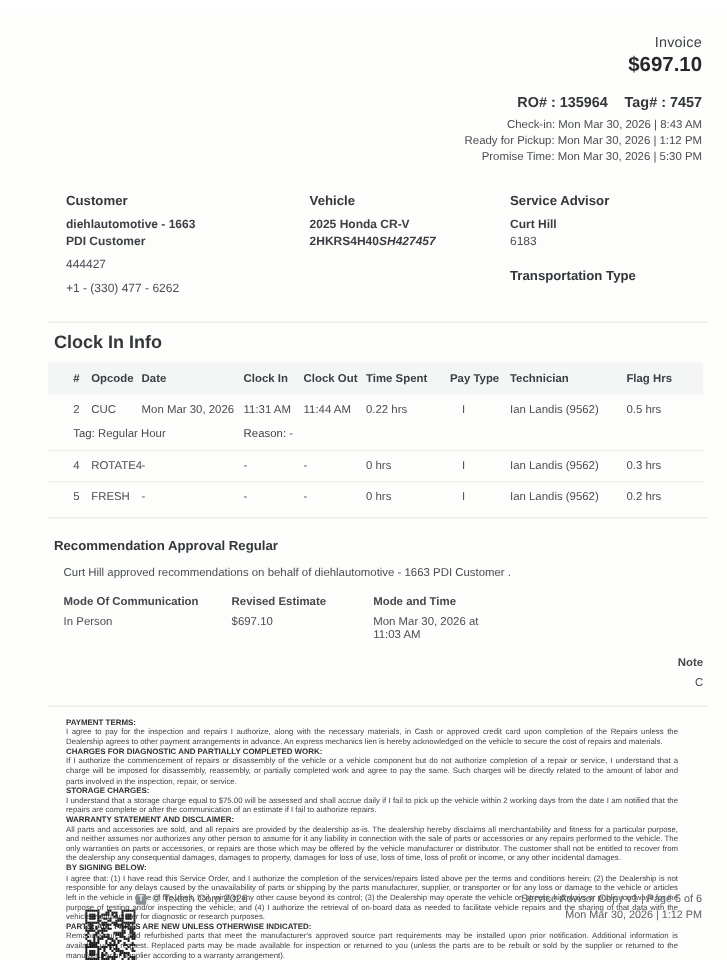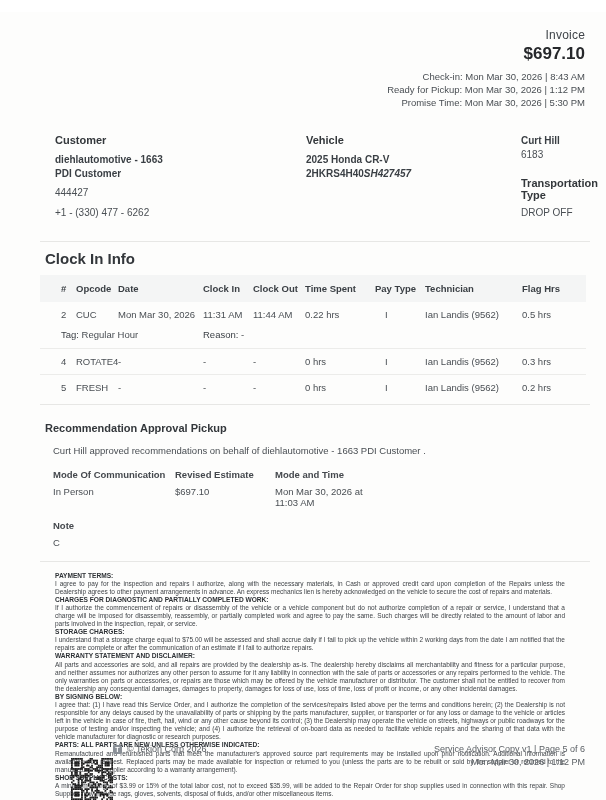--- a/index.html
+++ b/index.html
@@ -11,21 +11,21 @@
   }
   
   .doc-header { padding:16px 21px 0 0; text-align:right; }
   .doc-type { font-size:12px; color:#3f4449; letter-spacing:.2px; }
   .doc-total { font-size:17px; font-weight:bold; color:#26282b; margin-top:2px; }
   .ro-line { margin-top:14px; font-size:12px; font-weight:bold; color:#33373b; }
   .ro-line span + span { margin-left:14px; }
   .meta-line { font-size:9.5px; color:#494e53; line-height:13px; }
   .meta-block { margin-top:6px; }
   
-  .info-grid { display:grid; grid-template-columns:203px 167px auto; padding-left:55px; margin-top:25px;gap:48px; }
+  .info-grid { display:grid; grid-template-columns:203px 167px auto; padding-left:55px; margin-top:25px; }
   .sec-title { font-size:11px; font-weight:bold; color:#33373b; margin-bottom:7px; }
   .val { font-size:10px; color:#494e53; line-height:13.5px; }
   .val.strong { font-weight:bold; color:#3a3f44; }
   .gap-s { margin-top:6px; }
   .gap-m { margin-top:16px; }
   .vin-italic { font-style:italic; }
   .divider { height:1px; background:#e7e7e5; margin:0 16px 0 40px; }
   .div1 { margin-top:21px; }
   
   .clock-section { padding:8px 20px 0 40px; }
@@ -35,44 +35,47 @@
   .trow > div { padding-right:6px; }
   .thead { background:#f4f5f5; font-weight:bold; color:#3a3f44; padding-top:8px; padding-bottom:8px; }
   .tagrow { display:grid; grid-template-columns:142px auto; padding:2px 0 8px 21px; font-size:9.5px; }
   .tagrow b, .lbl-b { font-weight:normal; color:#3a3f44; }
   .sep { border-top:1px solid #ececea; }
   .paytype-cell { padding-left:10px; }
   
   .rec-section { padding:17px 20px 0 40px; }
   .rec-title { font-size:11px; font-weight:bold; color:#33373b; padding-left:5px; }
   .rec-summary { font-size:9.5px; color:#494e53; margin-top:11px; padding-left:13px; }
-  .rec-grid { display:grid; grid-template-columns:122px 100px 95px auto; padding-left:13px; margin-top:13px; }
+  .rec-grid { display:grid; grid-template-columns:122px 100px 95px auto; padding-left:13px; margin-top:13px;gap:18px; }
   .rec-label { font-size:9.5px; color:#44484d; font-weight:bold; }
   .rec-value { font-size:9.5px; color:#494e53; margin-top:6px; }
-  .note-block { padding-left:13px; margin-top:12px; }
+  .note-block { padding-left:13px; margin-top:12px;text-align:right; }
   
   .terms { margin:10px 41px 0 55px; font-size:6.5px; line-height:8.1px; color:#3f4347; text-align:justify; }
   .terms h4 { font-size:6.6px; line-height:8.1px; font-weight:bold; color:#2e3236; }
   
   .footer-left { position:absolute; left:71px; top:732px; }
   .tekion-row { display:flex; align-items:center; margin-left:42px; }
   .tekion-logo { width:9px; height:9px; background:#8a9097; border-radius:2px; color:#fff; font-size:7px; font-weight:bold;
     display:flex; align-items:center; justify-content:center; margin-right:5px; }
   .copyright { font-size:9px; color:#5b6065; }
   .qr { margin-top:4px; width:42px; height:42px; }
   .footer-right { position:absolute; right:21px; top:731px; text-align:right; font-size:9px; color:#5b6065; line-height:12.5px; }
 </style>
 </head>
 <body>
 
 <div class="page">
 
   <div class="doc-header">
     <div class="doc-type">Invoice</div>
     <div class="doc-total">$697.10</div>
+    <div class="ro-line">
+      <span>RO# : 135964</span><span>Tag# : 7457</span>
+    </div>
     <div class="meta-block">
       <div class="meta-line">Check-in: Mon Mar 30, 2026 | 8:43 AM</div>
       <div class="meta-line">Ready for Pickup: Mon Mar 30, 2026 | 1:12 PM</div>
       <div class="meta-line">Promise Time: Mon Mar 30, 2026 | 5:30 PM</div>
     </div>
   </div>
 
   <div class="info-grid">
     <div>
       <div class="sec-title">Customer</div>
@@ -80,24 +83,24 @@
       <div class="val strong">PDI Customer</div>
       <div class="val gap-s">444427</div>
       <div class="val gap-s">+1 - (330) 477 - 6262</div>
     </div>
     <div>
       <div class="sec-title">Vehicle</div>
       <div class="val strong">2025 Honda CR-V</div>
       <div class="val strong"><span>2HKRS4H40</span><span class="vin-italic">SH427457</span></div>
     </div>
     <div>
+      <div class="sec-title">Service Advisor</div>
       <div class="val strong">Curt Hill</div>
       <div class="val">6183</div>
       <div class="sec-title gap-m" style="margin-bottom:5px;">Transportation Type</div>
-      <div class="val">DROP OFF</div>
     </div>
   </div>
 
   <div class="divider div1"></div>
 
   <div class="clock-section">
     <div class="clock-title">Clock In Info</div>
     <div class="ctable">
       <div class="trow thead">
         <div>#</div>
@@ -150,21 +153,21 @@
         <div class="paytype-cell">I</div>
         <div>Ian Landis (9562)</div>
         <div>0.2 hrs</div>
       </div>
     </div>
   </div>
 
   <div class="divider" style="margin-top:4px;"></div>
 
   <div class="rec-section">
-    <div class="rec-title">Recommendation Approval Pickup</div>
+    <div class="rec-title">Recommendation Approval Regular</div>
     <div class="rec-summary">Curt Hill approved recommendations on behalf of diehlautomotive - 1663 PDI Customer .</div>
     <div class="rec-grid">
       <div>
         <div class="rec-label">Mode Of Communication</div>
         <div class="rec-value">In Person</div>
       </div>
       <div>
         <div class="rec-label">Revised Estimate</div>
         <div class="rec-value">$697.10</div>
       </div>

